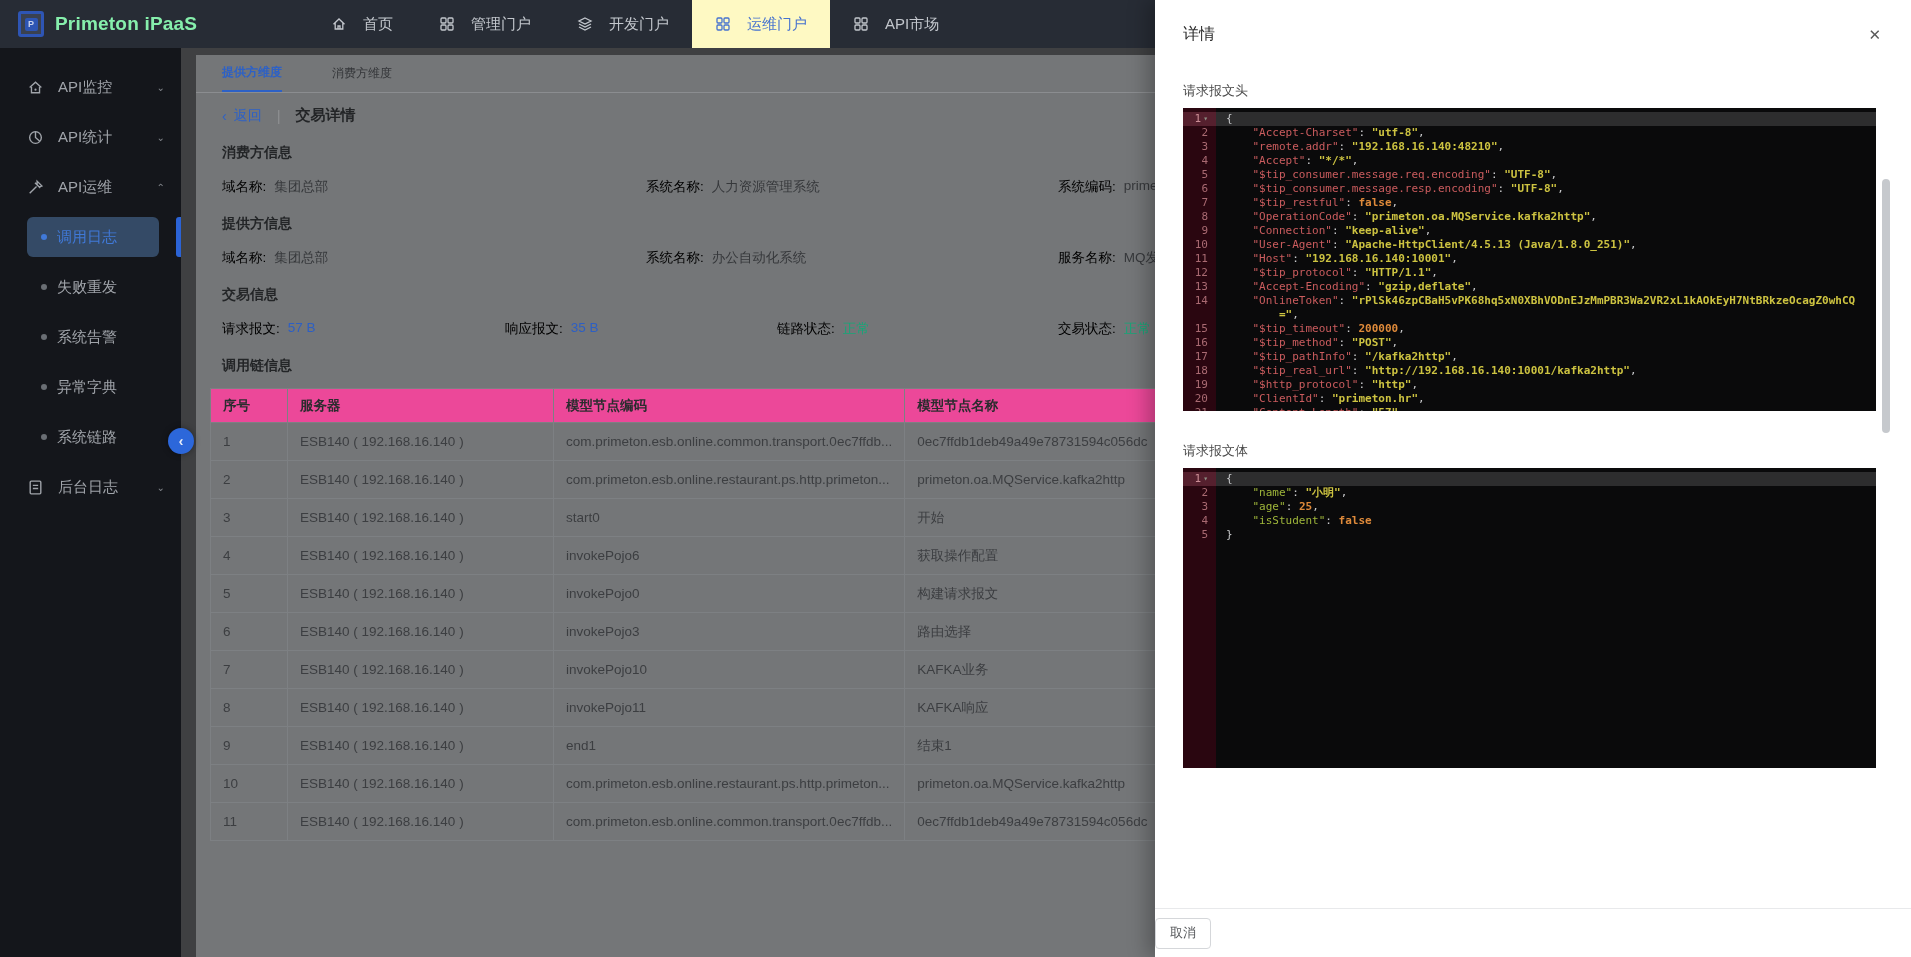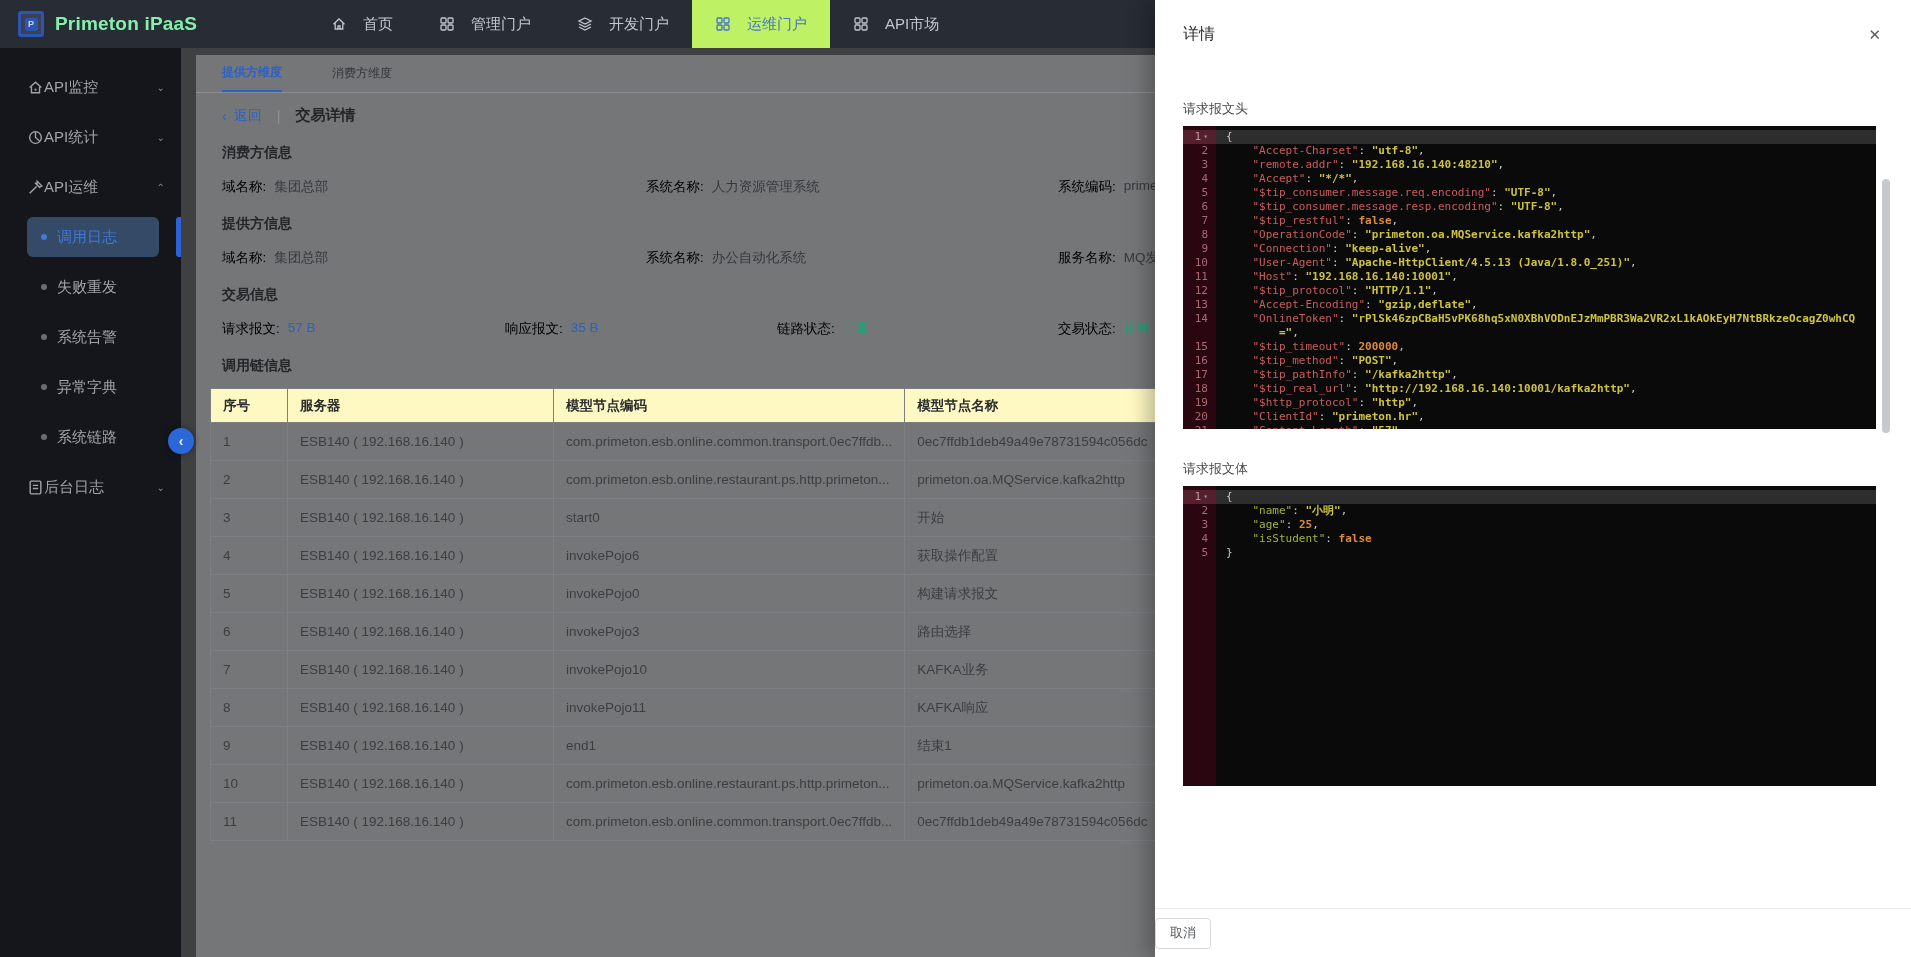--- a/index.html
+++ b/index.html
@@ -6,26 +6,26 @@
   body{width:1911px;height:957px;position:relative;overflow:hidden;background:#3f4042;
        font-family:"Liberation Sans",sans-serif;-webkit-font-smoothing:antialiased}
   
   .navbar{position:absolute;top:0;left:0;width:100%;height:48px;background:#272c35;display:flex;align-items:center;z-index:2}
   .brand{display:flex;align-items:center;gap:11px;padding-left:18px;min-width:235px}
   .logo-box{width:26px;height:26px;border:3px solid #2e55b4;box-sizing:border-box;border-radius:3px;display:flex;align-items:center;justify-content:center;background:#3a4150}
   .logo-p{width:13px;height:13px;background:#2e55b4;border-radius:2px;color:#c8d2ee;font-size:9px;font-weight:bold;display:flex;align-items:center;justify-content:center}
   .brand-text{color:#86efac;font-weight:bold;font-size:19px;letter-spacing:.2px}
   .nav-menu{display:flex;height:100%;margin-left:55px}
   .nav-item{display:flex;align-items:center;gap:16px;padding:0 23px;color:#c3c7cd;font-size:15px;cursor:pointer}
-  .nav-item.active{background:#bef264;color:#4672cf}
+  .nav-item.active{background:#fef9c3;color:#4672cf}
   .nav-item svg{display:block}
   
   .sidebar{position:absolute;top:48px;left:0;bottom:0;width:181px;background:#14161b;padding-top:14px;box-sizing:border-box;z-index:2}
   .side-group{height:50px;display:flex;align-items:center;color:#a0a4aa;font-size:15px;padding:0 16px 0 27px;cursor:pointer}
-  .side-group .lbl{flex:1}
+  .side-group .lbl{margin-left:14px;flex:1}
   .side-group svg{display:block}
   .chev{color:#83878d;font-size:10px}
   .side-child{height:50px;display:flex;align-items:center;position:relative;cursor:pointer}
   .child-inner{margin-left:27px;display:flex;align-items:center;gap:10px;color:#a0a4aa;font-size:15px;padding:0 14px;height:40px;border-radius:6px}
   .side-child .dot{width:6px;height:6px;border-radius:50%;background:#6a6e74}
   .side-child.active .child-inner{background:#344a66;color:#4079d8;width:104px}
   .side-child.active .dot{background:#4079d8}
   .side-child.active .bar{position:absolute;right:0;top:5px;width:5px;height:40px;background:#2b63d6;border-radius:3px 0 0 3px}
   .collapse-btn{position:absolute;left:168px;top:428px;width:26px;height:26px;border-radius:50%;background:#2c67da;color:#e8edf7;display:flex;align-items:center;justify-content:center;font-size:14px;font-weight:bold;z-index:3;cursor:pointer;box-shadow:0 0 6px rgba(0,0,0,.4)}
   
@@ -41,30 +41,30 @@
   .field-row{display:flex;margin:16px 0 0 26px;font-size:13.5px}
   .field-cell{display:flex;gap:8px}
   .fc-3 .field-cell:nth-child(1){width:424px}.fc-3 .field-cell:nth-child(2){width:412px}
   .fc-4 .field-cell:nth-child(1){width:283px}.fc-4 .field-cell:nth-child(2){width:272px}.fc-4 .field-cell:nth-child(3){width:281px}
   .f-label{color:#000000}
   .f-value{color:#36383b}
   .f-value.link{color:#2d5fc4;cursor:pointer}
   .f-value.ok{color:#17a678}
   
   .chain-table{margin:13px 0 0 14px;width:1200px;border-collapse:collapse;font-size:13.5px}
-  .chain-table th{background:#fef9c3;color:#2a2c2e;font-weight:600;text-align:left;height:33px;padding:0 12px;border:1px solid #7d8083}
+  .chain-table th{background:#ec4899;color:#2a2c2e;font-weight:600;text-align:left;height:33px;padding:0 12px;border:1px solid #7d8083}
   .chain-table td{height:37px;padding:0 12px;color:#3c3e41;border:1px solid #7d8083}
   
   .drawer{position:absolute;top:0;left:1155px;width:756px;height:957px;background:#ffffff;z-index:5;box-shadow:-8px 0 18px rgba(0,0,0,.25);display:flex;flex-direction:column;box-sizing:border-box}
   .drawer-header{height:48px;padding:24px 28px 0;box-sizing:content-box;position:relative;flex:none;height:34px}
   .drawer-title{font-size:16px;color:#2b2b2b}
   .drawer-close{position:absolute;top:27px;right:30px;font-size:15px;color:#5a5a5a;cursor:pointer;line-height:1}
   .drawer-body{flex:1;padding:0 22px 0 28px;position:relative}
   .code-label{font-size:13px;color:#4a4a4a;margin:31px 0 8px}
-  .code-label:first-child{margin-top:42px}
+  .code-label:first-child{margin-top:24px}
   .editor{position:relative;background:#0a0a0b;overflow:hidden;font-family:"DejaVu Sans Mono",monospace;font-size:11px;line-height:14px;width:693px;box-sizing:border-box;padding-top:4px}
   .editor::before{content:"";position:absolute;left:0;top:0;bottom:0;width:33px;background:#2a0610}
   .ed-1{height:303px}
   .ed-2{height:300px}
   .cl{display:flex;position:relative}
   .cl .ln{width:33px;flex:none;text-align:right;padding-right:8px;box-sizing:border-box;color:#a96a72;position:relative}
   .cl .ct{white-space:pre;flex:1;padding-left:10px;overflow:hidden}
   .cl.active .ct{background:#2d2d2e}
   .cl.active .ln{background:#55202e;color:#cc8d96}
   .fold{color:#8f8f85;font-size:8px;margin-left:2px;vertical-align:1px}

